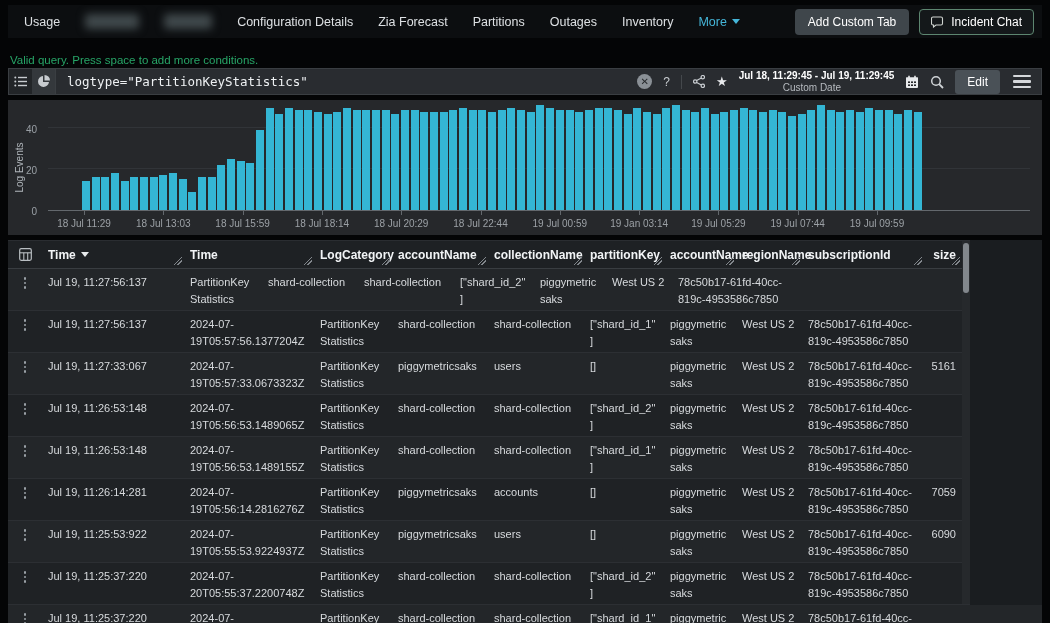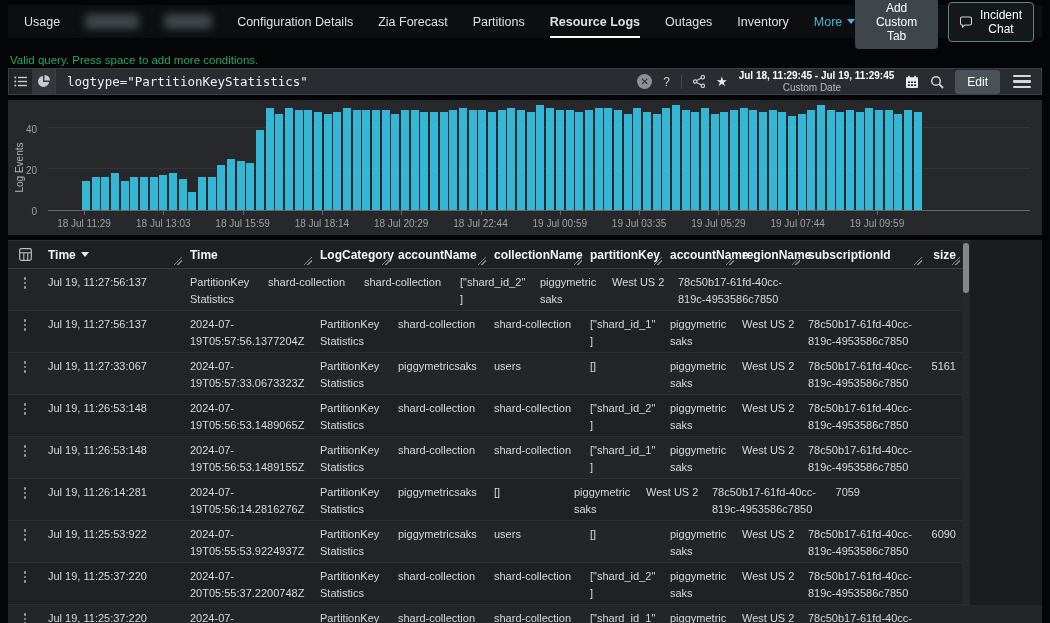--- a/index.html
+++ b/index.html
@@ -108,23 +108,20 @@
         <div class="tab-blur"></div>
         <div class="tab-blur" style="width: 48px;"></div>
         <div class="tab">
           <span>Configuration Details</span>
         </div>
         <div class="tab">
           <span>Zia Forecast</span>
         </div>
         <div class="tab">
           <span>Partitions</span>
-        </div>
-        <div class="tab active">
-          <span>Resource Logs</span>
         </div>
         <div class="tab">
           <span>Outages</span>
         </div>
         <div class="tab">
           <span>Inventory</span>
         </div>
         <div class="tab more">
           <span>More</span>
           <span class="caret"></span>
@@ -330,21 +327,21 @@
         <div class="tickmark" style="left: 829px;"></div>
       </div>
     <div class="xticks">
         <div class="xtick" style="left: 36px;">18 Jul 11:29</div>
         <div class="xtick" style="left: 115.3px;">18 Jul 13:03</div>
         <div class="xtick" style="left: 194.6px; text-align: center;">18 Jul 15:59</div>
         <div class="xtick" style="left: 273.9px;">18 Jul 18:14</div>
         <div class="xtick" style="left: 353.2px;">18 Jul 20:29</div>
         <div class="xtick" style="left: 432.5px;">18 Jul 22:44</div>
         <div class="xtick" style="left: 511.8px;">19 Jul 00:59</div>
-        <div class="xtick" style="left: 591.1px;">19 Jul 03:35</div>
+        <div class="xtick" style="left: 591.1px;">19 Jan 03:14</div>
         <div class="xtick" style="left: 670.4px;">19 Jul 05:29</div>
         <div class="xtick" style="left: 749.7px;">19 Jul 07:44</div>
         <div class="xtick" style="left: 829px;">19 Jul 09:59</div>
       </div>
   </div>
 
   <div class="tablewrap">
     <div class="thead">
         <div class="th grid-icon-cell" style="width: 34px;">
           <svg width="13" height="13" viewBox="0 0 13 13">
@@ -496,20 +493,21 @@
             <span class="kebab">
               <i></i>
               <i></i>
               <i></i>
             </span>
           </div>
           <div class="td" style="width: 142px;">Jul 19, 11:26:14:281</div>
           <div class="td" style="width: 130px;">2024-07-19T05:56:14.2816276Z</div>
           <div class="td ba" style="width: 78px;">PartitionKeyStatistics</div>
           <div class="td" style="width: 96px;">piggymetricsaks</div>
+          <div class="td" style="width: 96px;">accounts</div>
           <div class="td" style="width: 80px;">[]</div>
           <div class="td ba" style="width: 72px;">piggymetricsaks</div>
           <div class="td" style="width: 66px;">West US 2</div>
           <div class="td" style="width: 122px;">78c50b17-61fd-40cc-819c-4953586c7850</div>
           <div class="td num" style="width: 38px;">7059</div>
         </div>
         <div class="tr">
           <div class="td kebab-cell" style="width: 34px;">
             <span class="kebab">
               <i></i>

